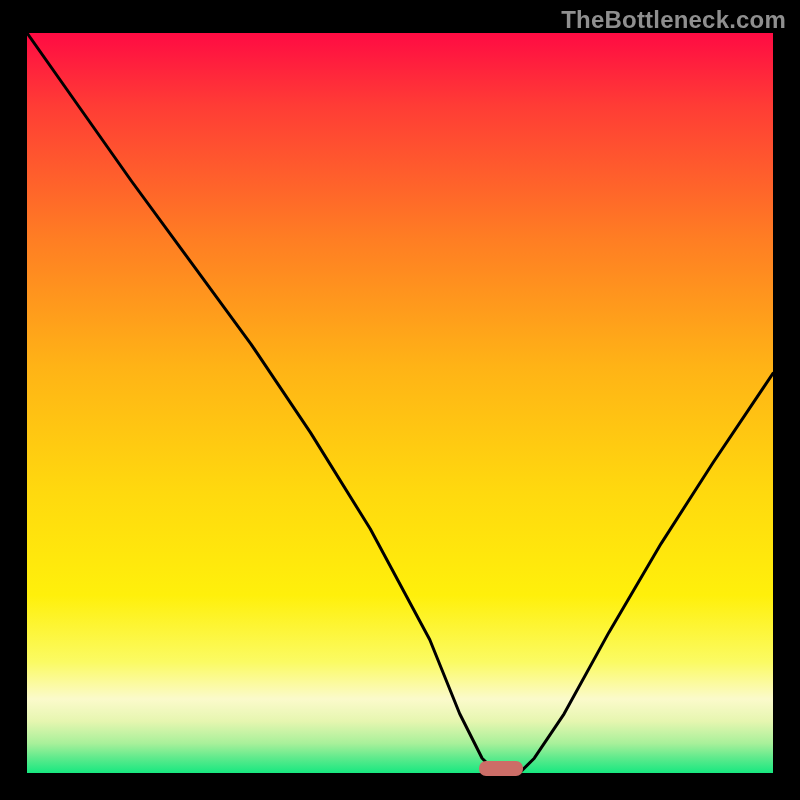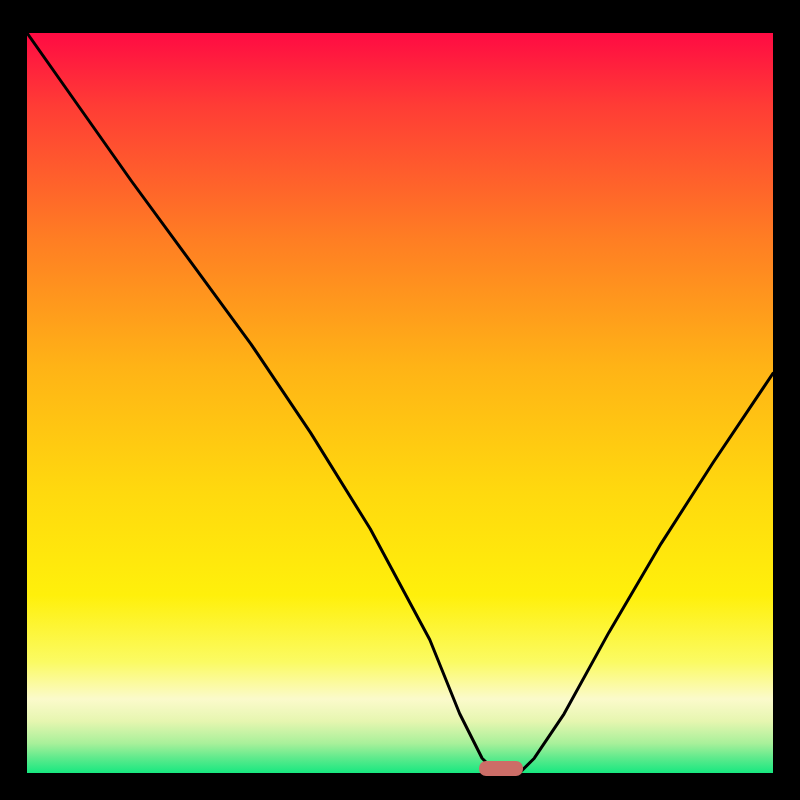--- a/index.html
+++ b/index.html
@@ -46,20 +46,21 @@
     height: 15px;
     background: #cc6d67;
     border-radius: 7px;
   }
 </style>
 </head>
 <body>
 
 <div class="frame">
 
+  <div class="watermark">TheBottleneck.com</div>
 
   <div class="plot">
     <svg viewBox="0 0 746 740" preserveAspectRatio="none">
       <defs>
         <linearGradient id="bg-grad" x1="0" y1="0" x2="0" y2="1">
           <stop offset="0%" stop-color="#ff0b43"></stop>
           <stop offset="10%" stop-color="#ff3d35"></stop>
           <stop offset="28%" stop-color="#ff7e23"></stop>
           <stop offset="45%" stop-color="#ffb316"></stop>
           <stop offset="62%" stop-color="#ffd90e"></stop>

